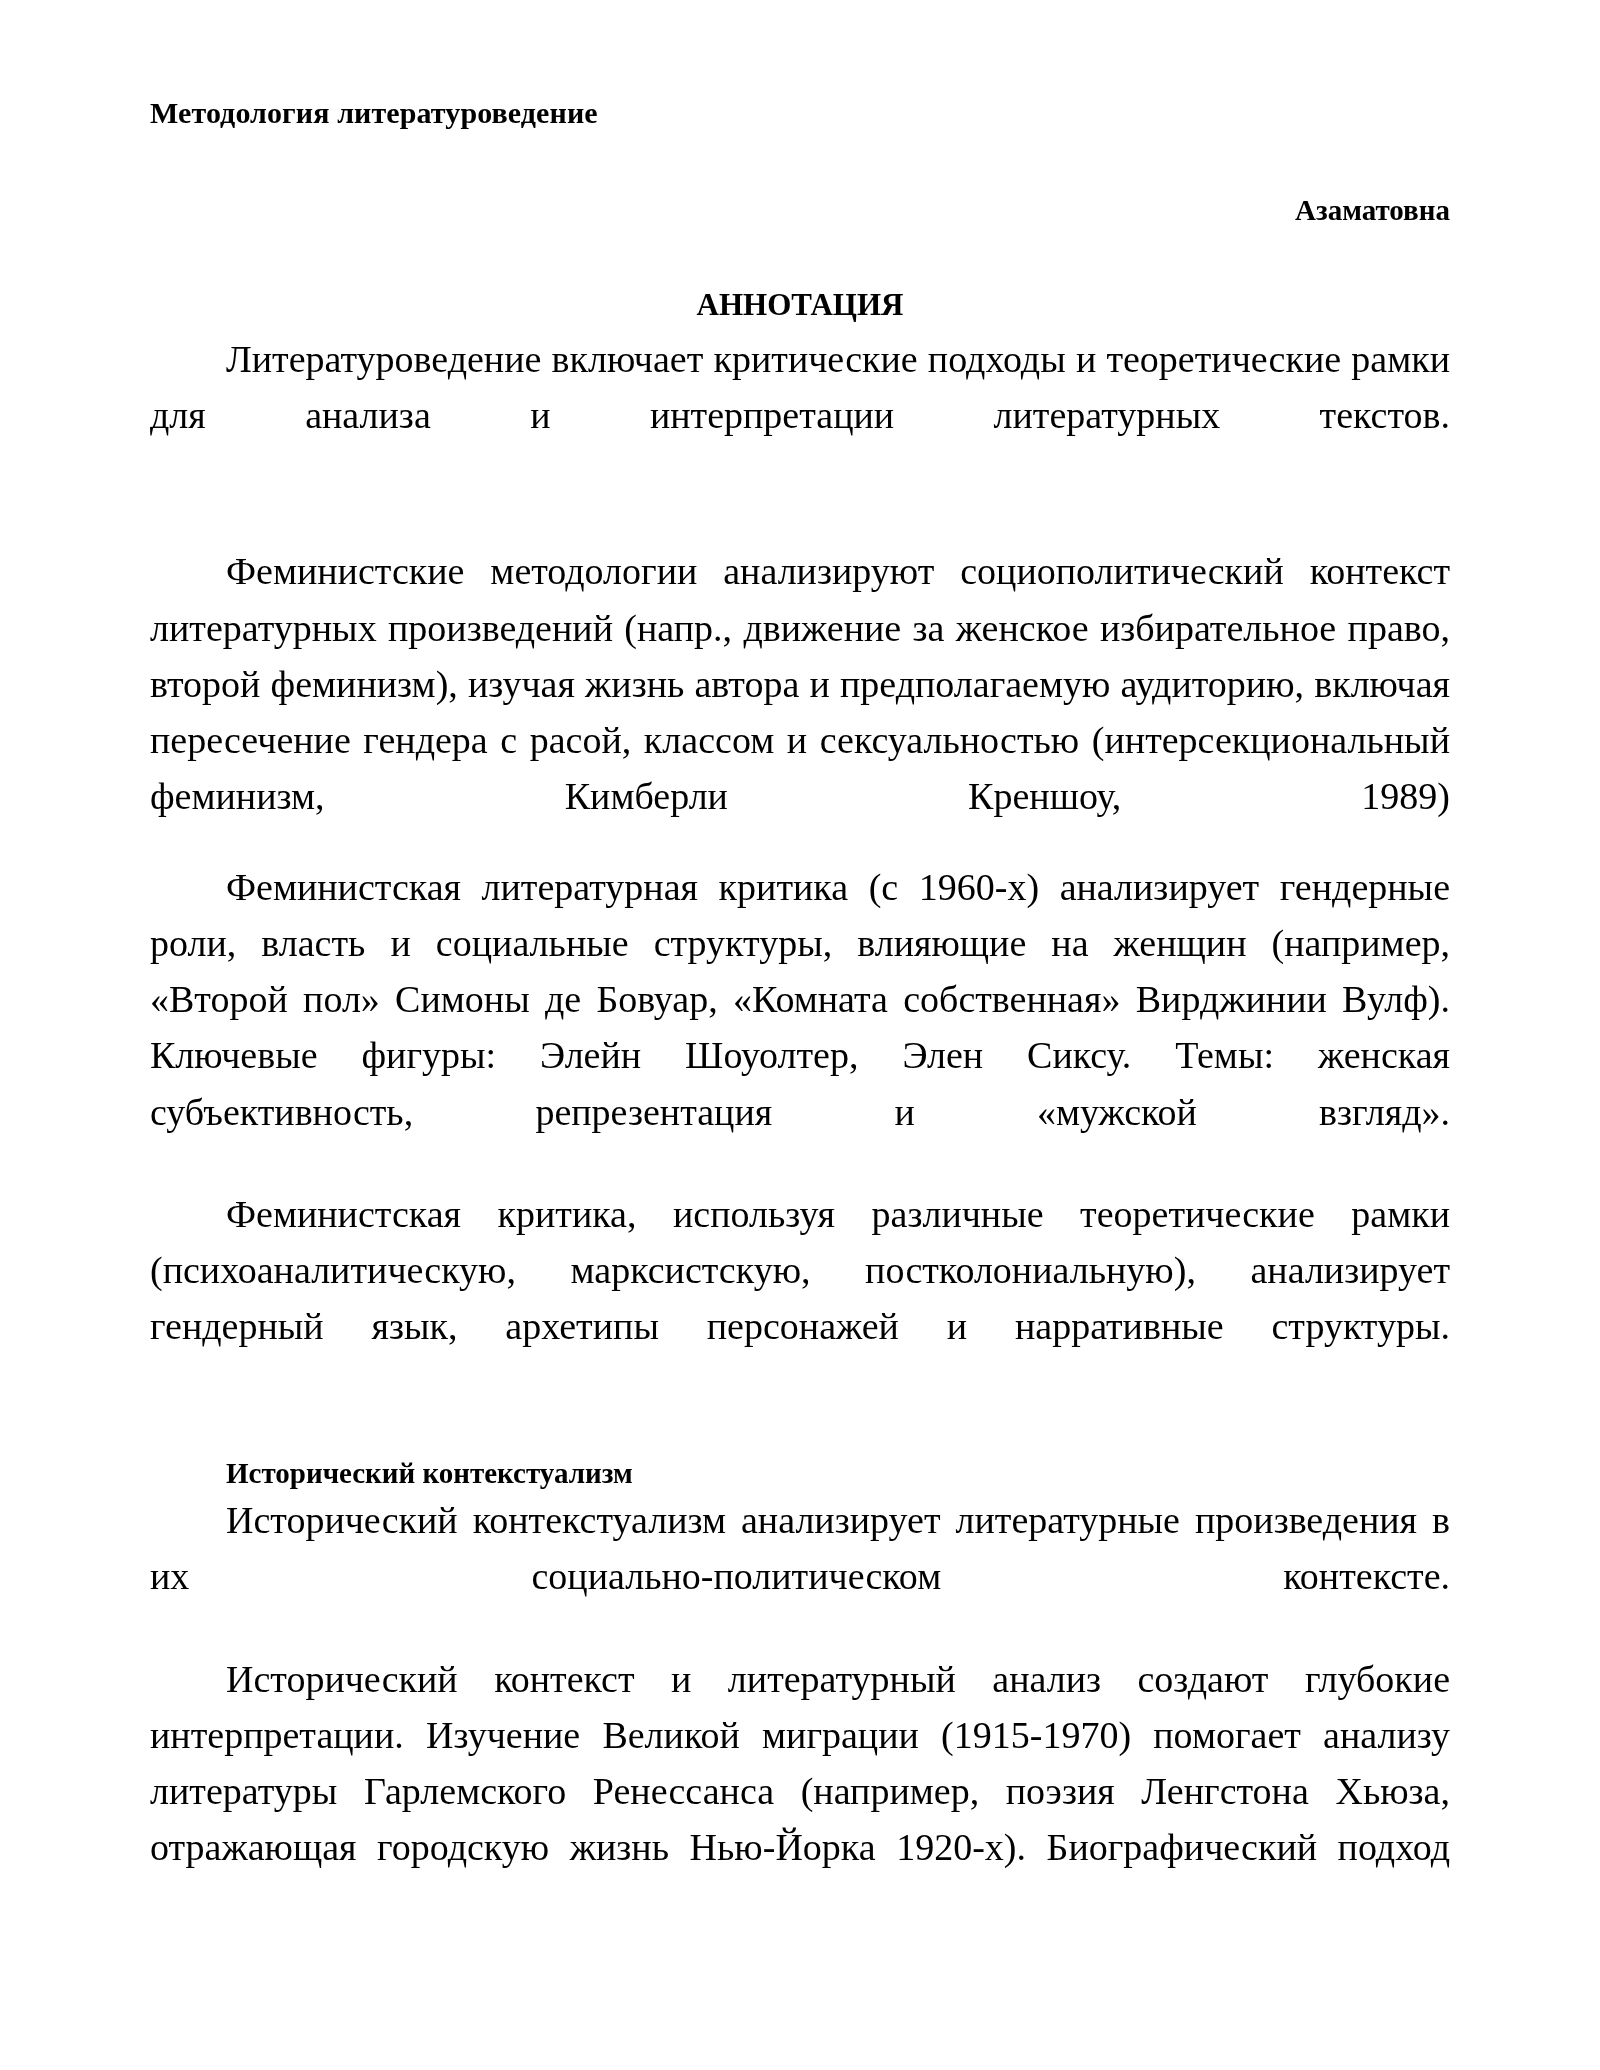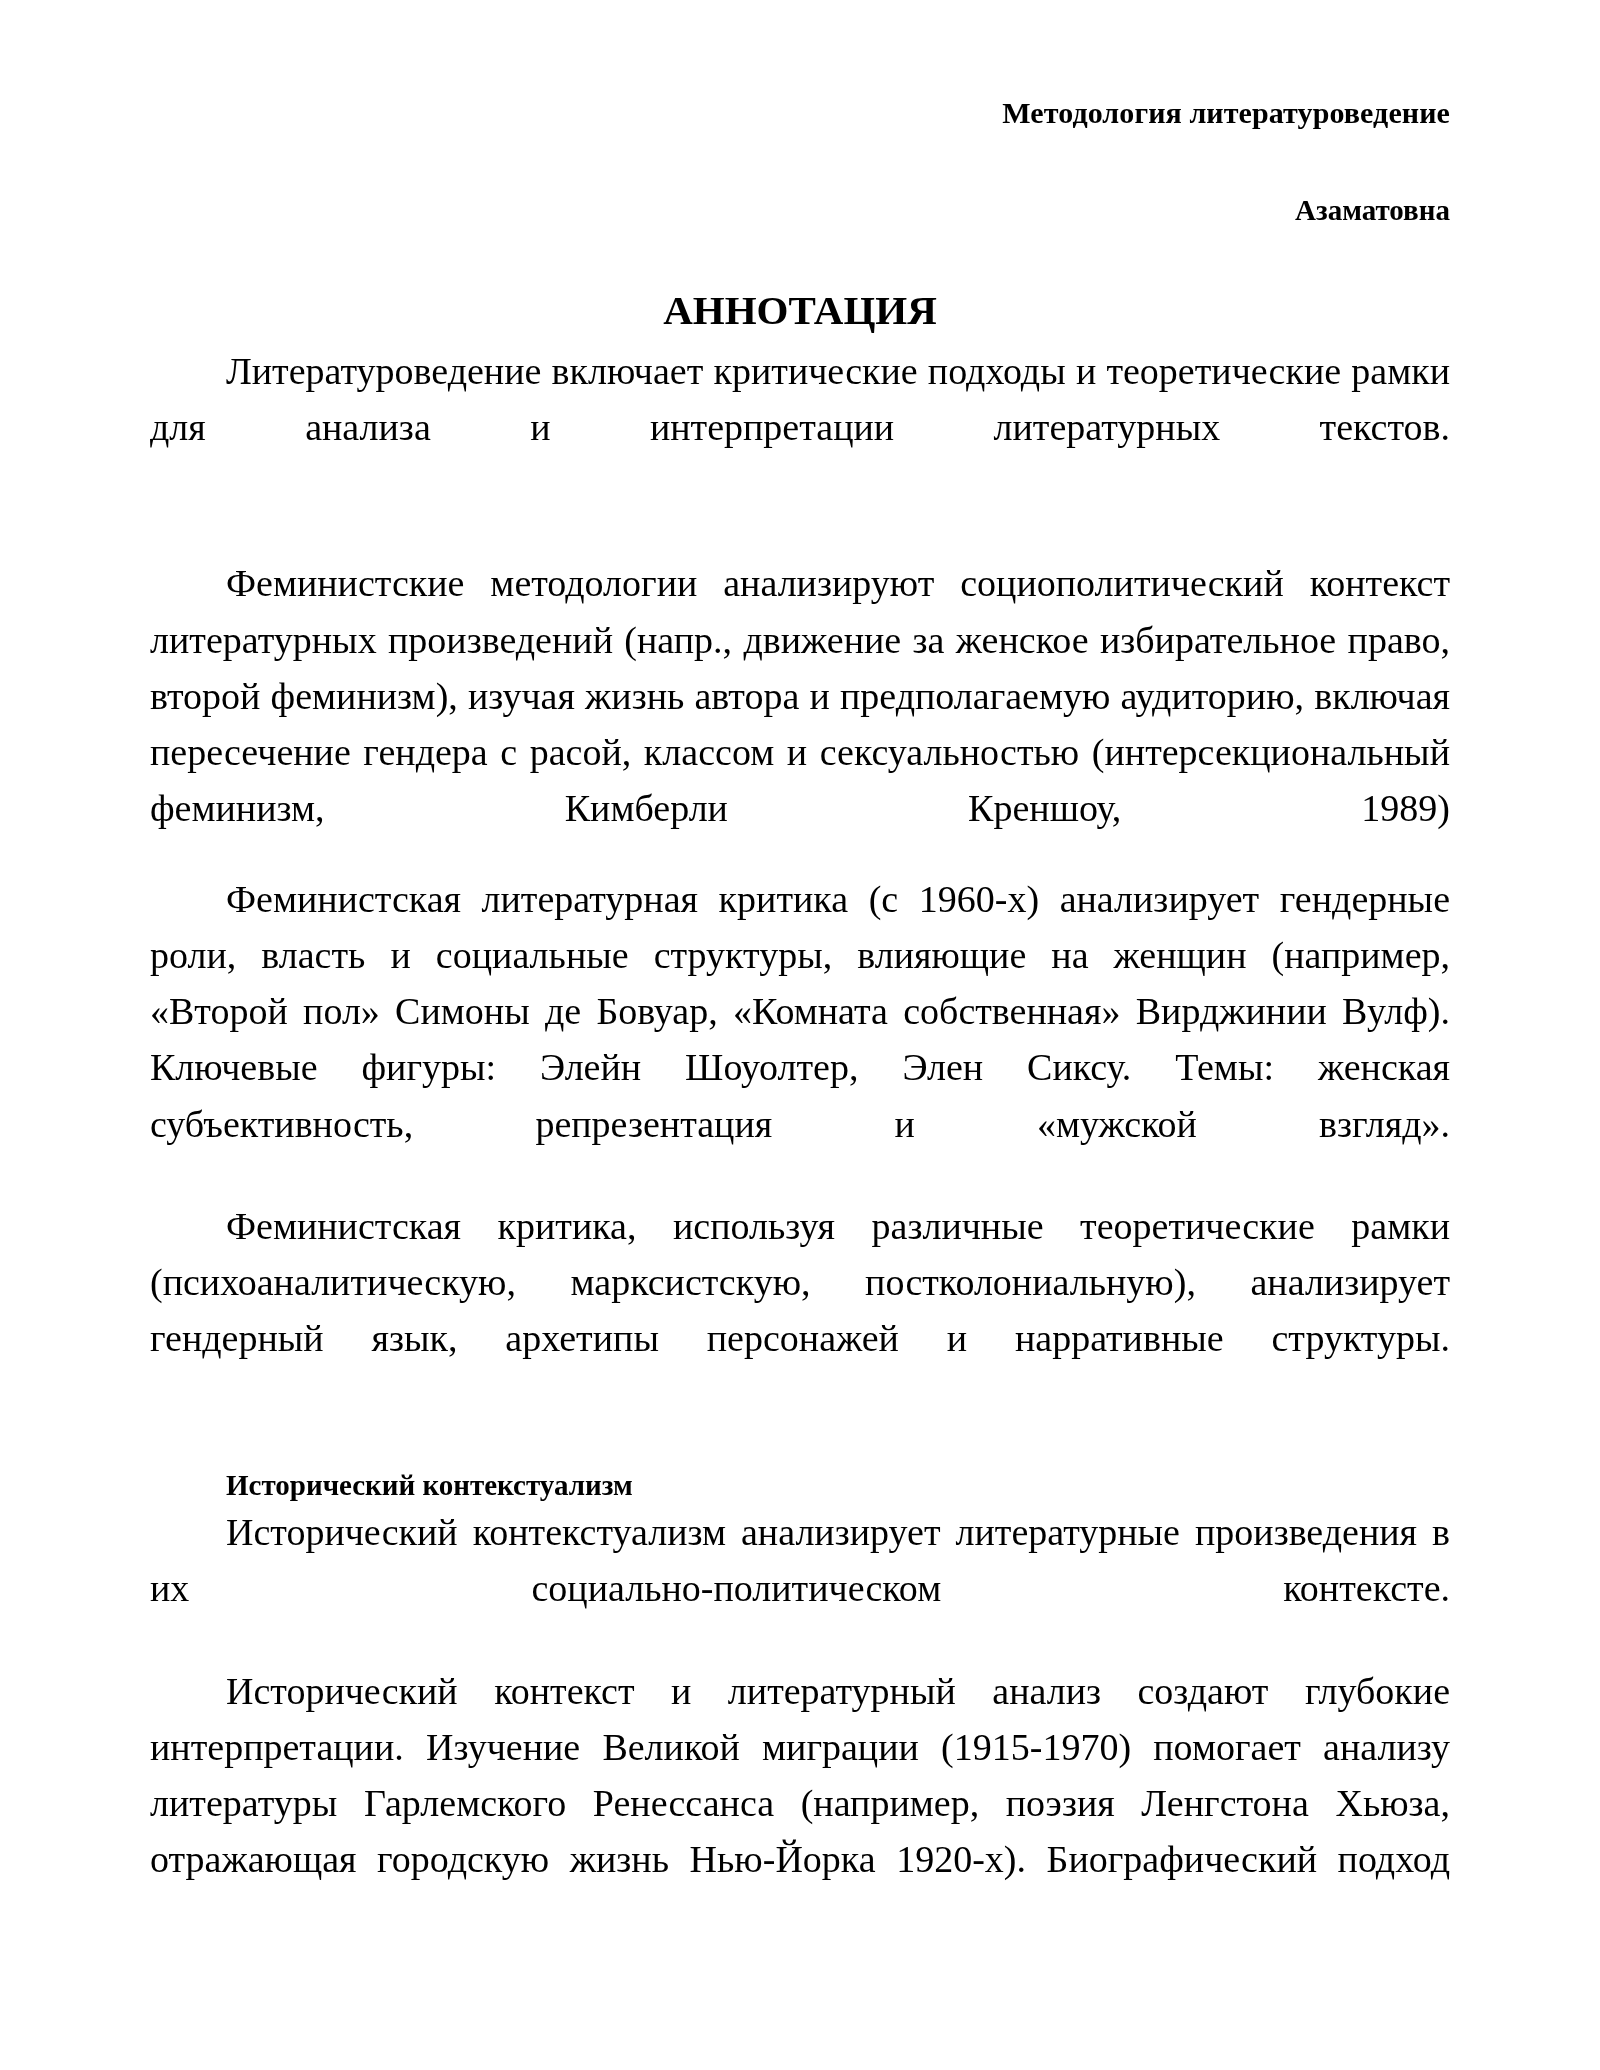--- a/index.html
+++ b/index.html
@@ -14,42 +14,42 @@
     background: #ffffff;
     margin: 0 auto;
     box-sizing: border-box;
     padding: 0 150px;
     font-family: "Liberation Serif", "DejaVu Serif", serif;
     color: #000000;
     overflow: hidden;
   }
 
   .doc-title {
-    text-align: right;
+    text-align: left;
     font-weight: bold;
     font-size: 30px;
     line-height: 1.2;
     margin: 0;
     padding-top: 95px;
     letter-spacing: 0.1px;
   }
 
   .doc-author {
     text-align: right;
     font-weight: bold;
     font-size: 29px;
     line-height: 1.2;
     margin: 0;
     padding-top: 62px;
   }
 
   .abstract-heading {
     text-align: center;
     font-weight: bold;
-    font-size: 41px;
+    font-size: 31px;
     line-height: 1.2;
     margin: 0;
     padding-top: 58px;
   }
 
   p.body-text {
     font-size: 38px;
     line-height: 1.48;
     text-align: justify;
     text-align-last: justify;

